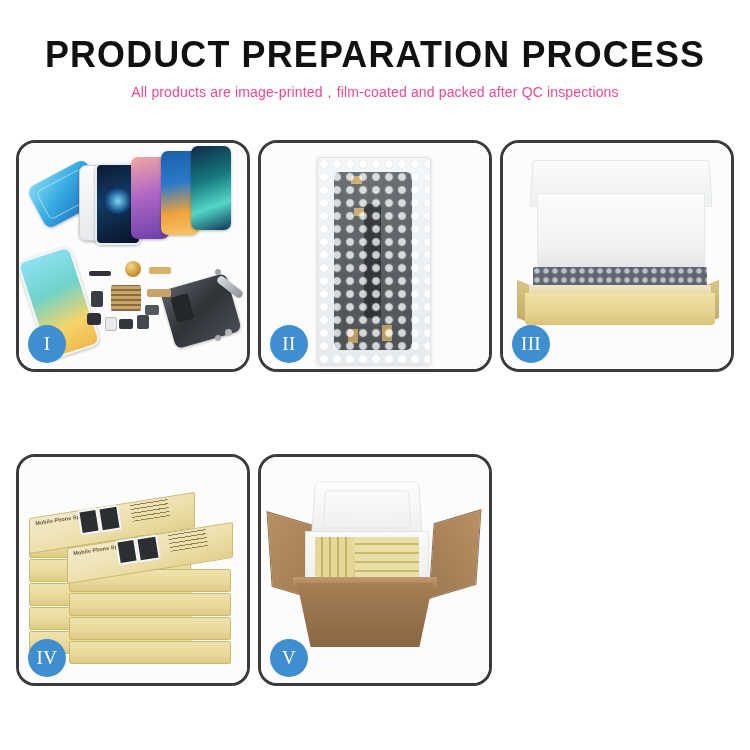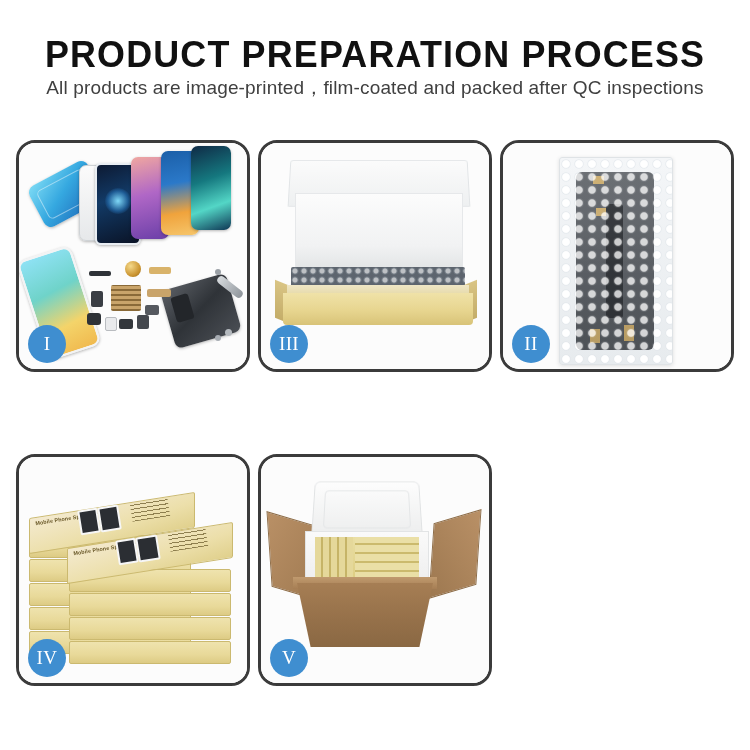--- a/index.html
+++ b/index.html
@@ -33,25 +33,25 @@
     font-family: "Liberation Sans", sans-serif;
     font-size: 37px;
     font-weight: 700;
     color: #111111;
     letter-spacing: 1.2px;
     line-height: 1.05;
     transform: scaleX(0.97);
     white-space: nowrap;
   }
   .subtitle {
-    margin-top: 0;
+    margin-top: 9px;
     font-family: "Liberation Sans", sans-serif;
-    font-size: 19px;
+    font-size: 14px;
     font-weight: 400;
-    color: #404040;
+    color: #ec4899;
     letter-spacing: 0.15px;
     white-space: nowrap;
   }
 
   
   .grid {
     position: absolute;
     top: 140px;
     left: 16px;
     width: 718px;
@@ -452,45 +452,45 @@
         <div class="part p-screw1"></div>
         <div class="part p-tool"></div>
         <div class="part p-screw2"></div>
         <div class="part p-screw3"></div>
       </div>
       <div class="badge">I</div>
     </div>
 
     <div class="panel">
       <div class="panel-stage">
-        <div class="box3-lid"></div>
-        <div class="box3-foam"></div>
-        <div class="box3-bubble"></div>
-        <div class="box3-base-left"></div>
-        <div class="box3-base-right"></div>
-        <div class="box3-inner-top"></div>
-        <div class="box3-base-front"></div>
-      </div>
-      <div class="badge">III</div>
-    </div>
-
-    <div class="panel">
-      <div class="panel-stage">
         <div class="bubble-bag">
           <div class="wrapped-part">
             <div class="wp-strip"></div>
             <div class="wp-tab-a"></div>
             <div class="wp-tab-b"></div>
             <div class="wp-tab-c"></div>
             <div class="wp-tab-d"></div>
           </div>
           <div class="bubble-overlay"></div>
         </div>
       </div>
       <div class="badge">II</div>
+    </div>
+
+    <div class="panel">
+      <div class="panel-stage">
+        <div class="box3-lid"></div>
+        <div class="box3-foam"></div>
+        <div class="box3-bubble"></div>
+        <div class="box3-base-left"></div>
+        <div class="box3-base-right"></div>
+        <div class="box3-inner-top"></div>
+        <div class="box3-base-front"></div>
+      </div>
+      <div class="badge">III</div>
     </div>
 
     <div class="panel">
       <div class="panel-stage">
         <div class="stack">
           <div class="sbox sbox-lower sb5"></div>
           <div class="sbox sbox-lower sb4"></div>
           <div class="sbox sbox-lower sb3"></div>
           <div class="sbox sbox-lower sb2"></div>
           <div class="sbox sbox-lower sb1"></div>

